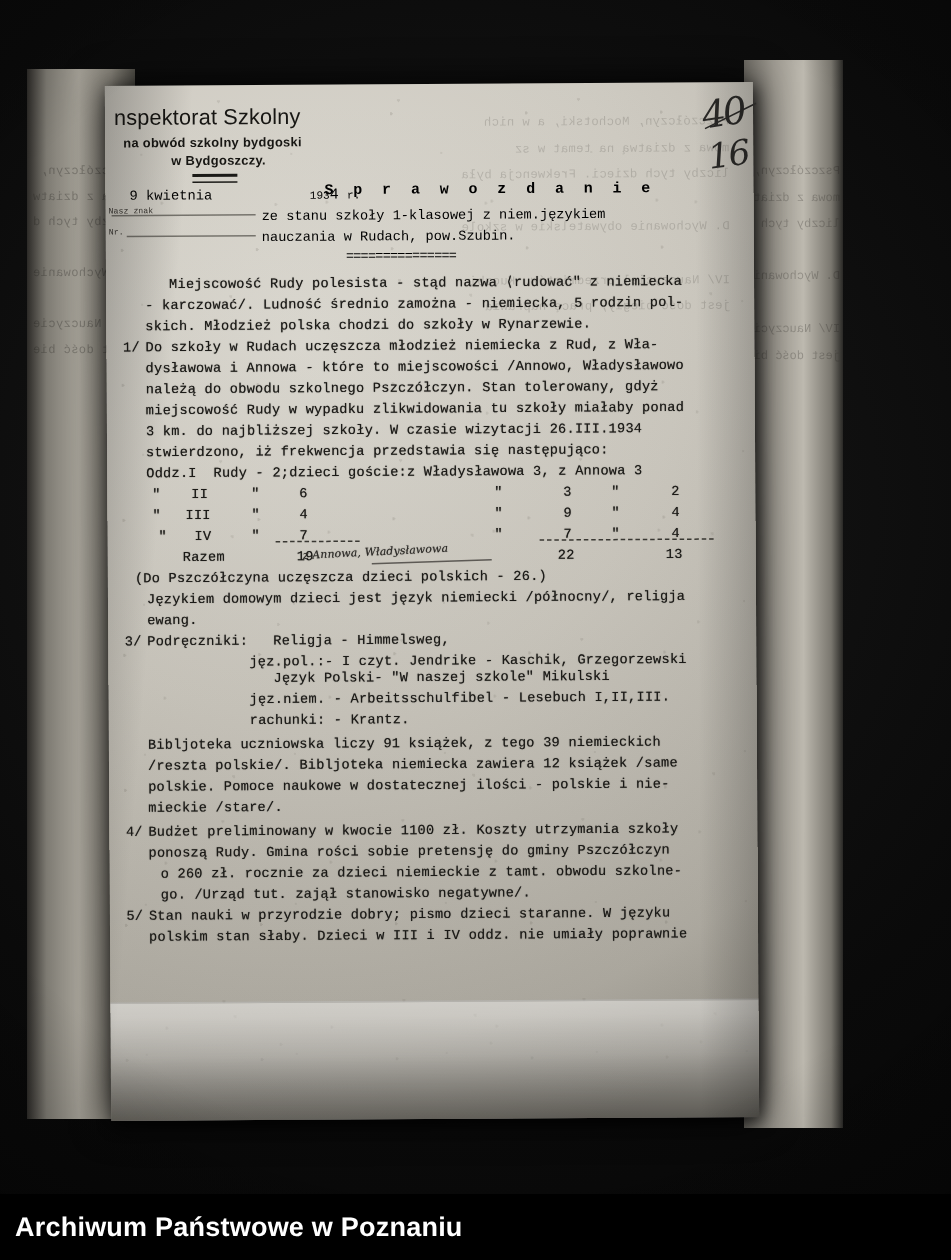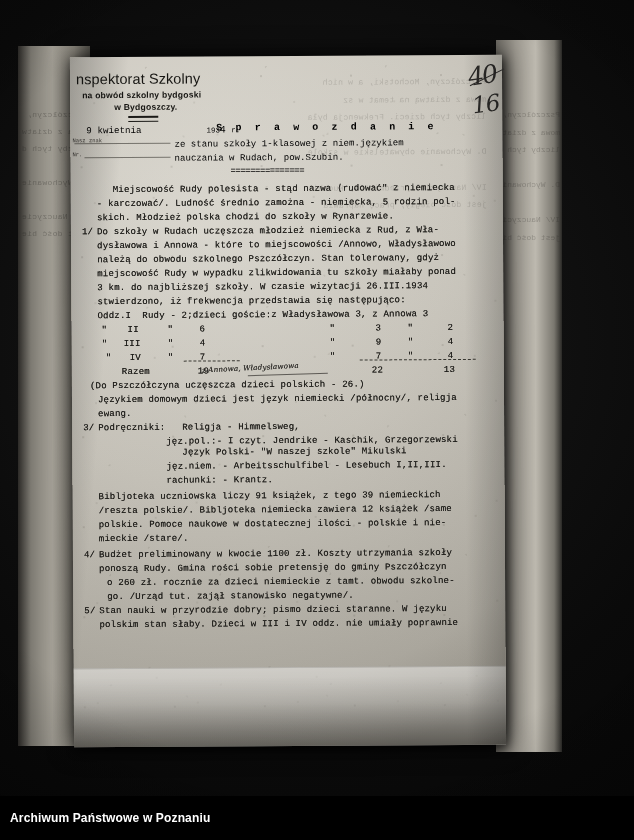--- a/index.html
+++ b/index.html
@@ -100,21 +100,21 @@
 
   
   .tbl{position:absolute;left:0;top:0;}
   .tbl .c{position:absolute;white-space:pre;font-size:9.1px;}
   .rule{position:absolute;height:0;border-top:1.4px dashed rgba(32,30,26,.85);}
 
   
   .wm{position:absolute;left:0;bottom:0;width:634px;height:44px;
       background:#000;display:flex;align-items:center;}
   .wm span{color:#fff;font-family:"Liberation Sans","DejaVu Sans",sans-serif;
-      font-size:12px;font-weight:bold;letter-spacing:.15px;margin-left:10px;}
+      font-size:18px;font-weight:bold;letter-spacing:.15px;margin-left:10px;}
 
   
   .vig{position:absolute;inset:0;pointer-events:none;
       background:radial-gradient(115% 85% at 50% 45%, rgba(0,0,0,0) 55%, rgba(0,0,0,.55) 100%);}
 </style>
 </head>
 <body>
 
 <div id="scan">
   <div class="bed"></div>

